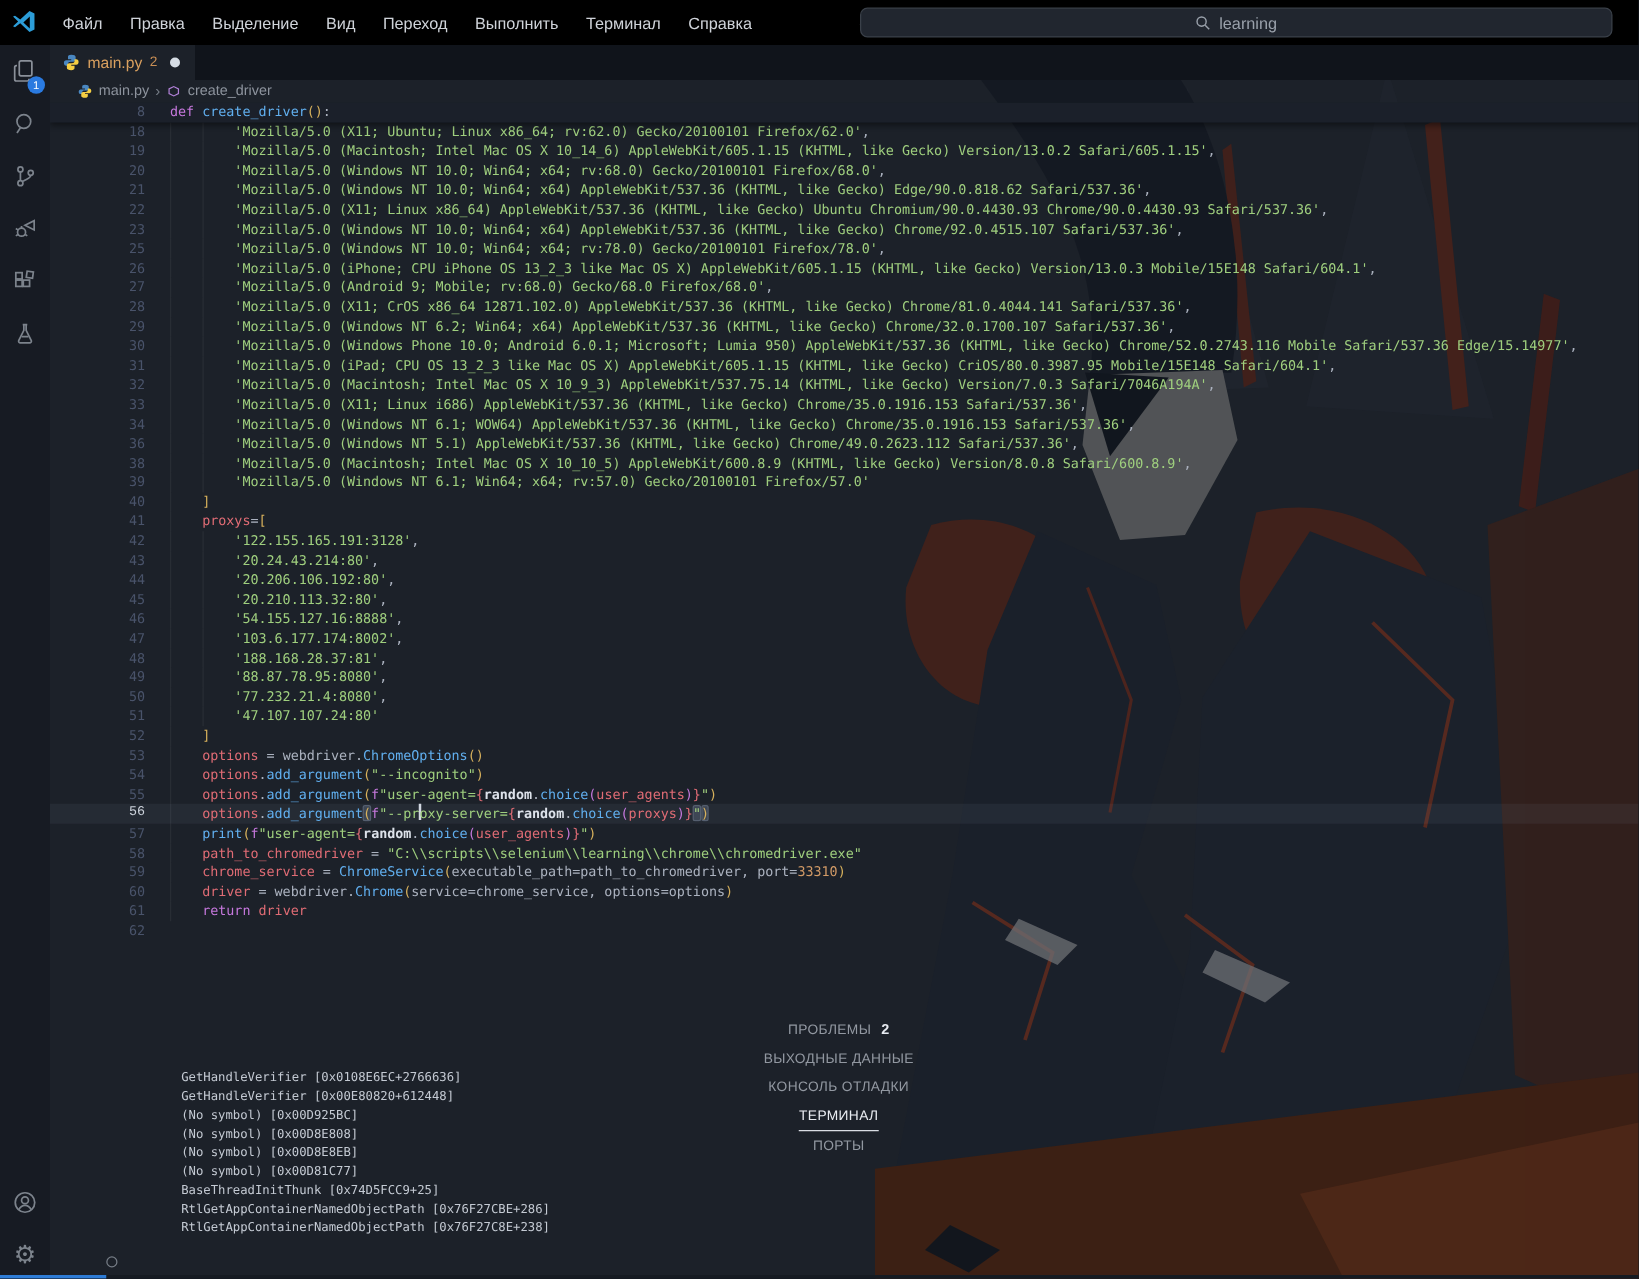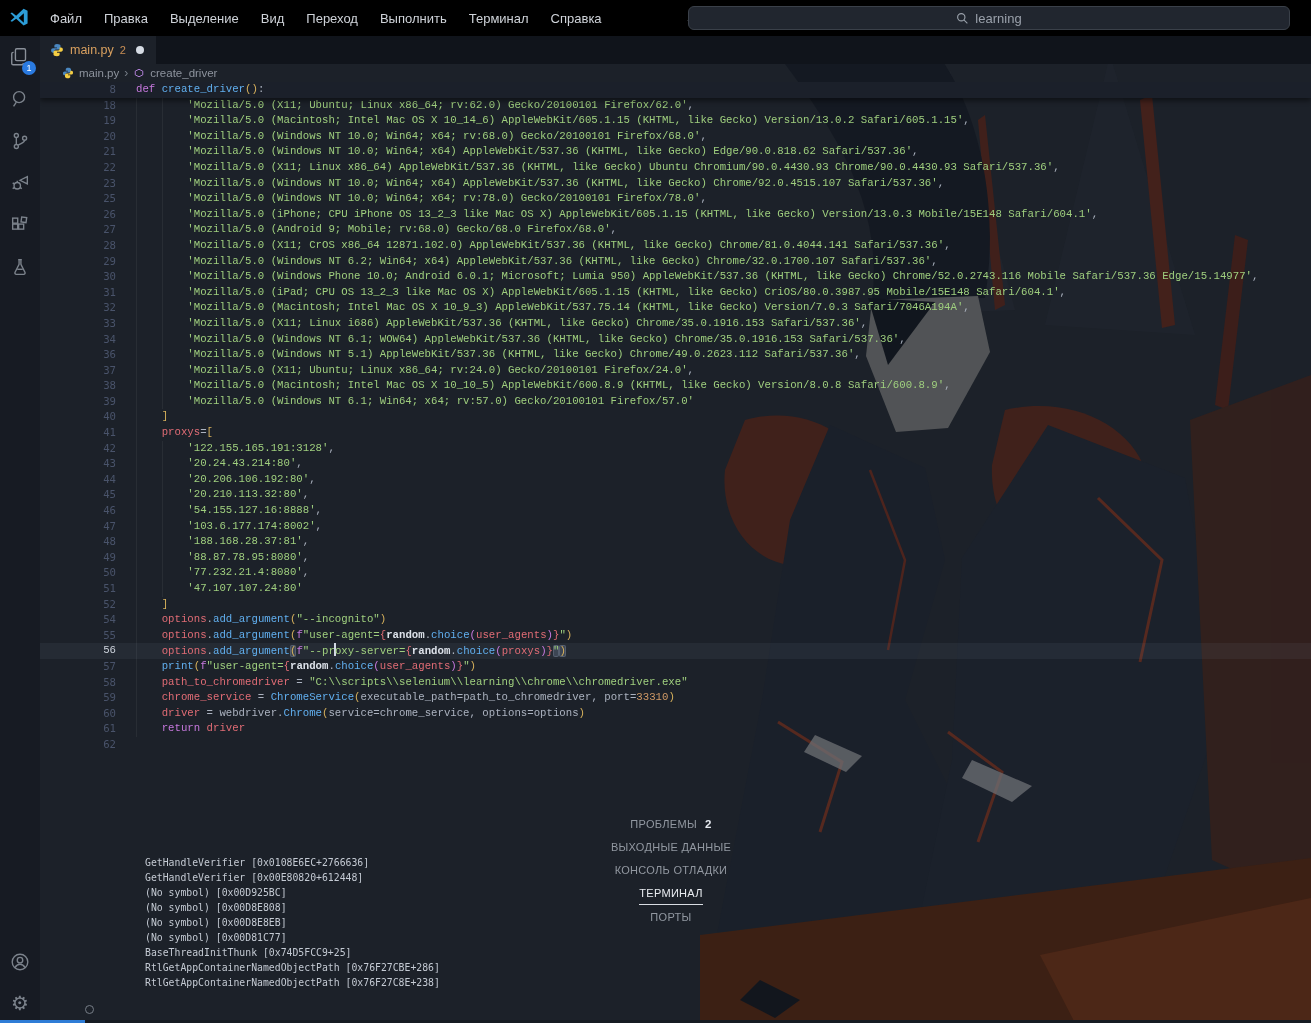--- a/index.html
+++ b/index.html
@@ -36,21 +36,21 @@
   .tabdot{width:8px;height:8px;border-radius:50%;background:#d6dce4;margin-left:4px;}
   .breadcrumb{height:18px;display:flex;align-items:center;gap:5px;padding-left:22px;
     font-size:11.5px;color:#8d939d;background:transparent;}
   .breadcrumb .pyicon{width:12px;height:12px;}
   .bc-sep{color:#767d87;font-size:12px;}
   
   .editor{position:relative;height:730px;overflow:hidden;}
   .cl{display:flex;height:15.6px;line-height:15.6px;font-family:"DejaVu Sans Mono",monospace;
     font-size:10.7px;white-space:pre;}
   .cl .ln{flex:none;width:76px;text-align:right;color:#49536a;}
-  .cl .ct{position:relative;flex:1;padding-left:20px;color:#abb2bf;font-family:Liberation Mono, monospace;}
+  .cl .ct{position:relative;flex:1;padding-left:20px;color:#abb2bf;}
   .cl.act{background:rgba(130,142,165,.09);}
   .cl.act .ln{color:#ccd2db;font-family:Liberation Mono, monospace;}
   .cl.sticky{background:#1b202a;box-shadow:0 3px 5px rgba(0,0,0,.45);position:relative;z-index:3;}
   .g{position:absolute;top:0;bottom:0;width:1px;background:rgba(255,255,255,.055);}
   .kw{color:#c678dd;} .fn{color:#61afef;} .vr{color:#e06c75;} .st{color:#9fcf7e;}
   .pn{color:#abb2bf;} .b1{color:#d7b15c;} .b2{color:#c678dd;} .nm{color:#d19a66;}
   .bd{color:#dde2ea;font-weight:bold;}
   .hlb{background:#3d4654;border-radius:2px;box-shadow:0 0 0 1px rgba(160,170,190,.25) inset;}
   .caret{display:inline-block;width:2px;height:13px;background:#d2d8e2;vertical-align:-2px;margin:0 -1px;}
   
@@ -220,36 +220,36 @@
         <div class="cl"><span class="ln">26</span><span class="ct"><b class="g" style="left: 20px;"></b><b class="g" style="left: calc(4ch + 20px);"></b><span>        </span><span class="st">'Mozilla/5.0 (iPhone; CPU iPhone OS 13_2_3 like Mac OS X) AppleWebKit/605.1.15 (KHTML, like Gecko) Version/13.0.3 Mobile/15E148 Safari/604.1'</span><span class="pn">,</span></span></div>
         <div class="cl"><span class="ln">27</span><span class="ct"><b class="g" style="left: 20px;"></b><b class="g" style="left: calc(4ch + 20px);"></b><span>        </span><span class="st">'Mozilla/5.0 (Android 9; Mobile; rv:68.0) Gecko/68.0 Firefox/68.0'</span><span class="pn">,</span></span></div>
         <div class="cl"><span class="ln">28</span><span class="ct"><b class="g" style="left: 20px;"></b><b class="g" style="left: calc(4ch + 20px);"></b><span>        </span><span class="st">'Mozilla/5.0 (X11; CrOS x86_64 12871.102.0) AppleWebKit/537.36 (KHTML, like Gecko) Chrome/81.0.4044.141 Safari/537.36'</span><span class="pn">,</span></span></div>
         <div class="cl"><span class="ln">29</span><span class="ct"><b class="g" style="left: 20px;"></b><b class="g" style="left: calc(4ch + 20px);"></b><span>        </span><span class="st">'Mozilla/5.0 (Windows NT 6.2; Win64; x64) AppleWebKit/537.36 (KHTML, like Gecko) Chrome/32.0.1700.107 Safari/537.36'</span><span class="pn">,</span></span></div>
         <div class="cl"><span class="ln">30</span><span class="ct"><b class="g" style="left: 20px;"></b><b class="g" style="left: calc(4ch + 20px);"></b><span>        </span><span class="st">'Mozilla/5.0 (Windows Phone 10.0; Android 6.0.1; Microsoft; Lumia 950) AppleWebKit/537.36 (KHTML, like Gecko) Chrome/52.0.2743.116 Mobile Safari/537.36 Edge/15.14977'</span><span class="pn">,</span></span></div>
         <div class="cl"><span class="ln">31</span><span class="ct"><b class="g" style="left: 20px;"></b><b class="g" style="left: calc(4ch + 20px);"></b><span>        </span><span class="st">'Mozilla/5.0 (iPad; CPU OS 13_2_3 like Mac OS X) AppleWebKit/605.1.15 (KHTML, like Gecko) CriOS/80.0.3987.95 Mobile/15E148 Safari/604.1'</span><span class="pn">,</span></span></div>
         <div class="cl"><span class="ln">32</span><span class="ct"><b class="g" style="left: 20px;"></b><b class="g" style="left: calc(4ch + 20px);"></b><span>        </span><span class="st">'Mozilla/5.0 (Macintosh; Intel Mac OS X 10_9_3) AppleWebKit/537.75.14 (KHTML, like Gecko) Version/7.0.3 Safari/7046A194A'</span><span class="pn">,</span></span></div>
         <div class="cl"><span class="ln">33</span><span class="ct"><b class="g" style="left: 20px;"></b><b class="g" style="left: calc(4ch + 20px);"></b><span>        </span><span class="st">'Mozilla/5.0 (X11; Linux i686) AppleWebKit/537.36 (KHTML, like Gecko) Chrome/35.0.1916.153 Safari/537.36'</span><span class="pn">,</span></span></div>
         <div class="cl"><span class="ln">34</span><span class="ct"><b class="g" style="left: 20px;"></b><b class="g" style="left: calc(4ch + 20px);"></b><span>        </span><span class="st">'Mozilla/5.0 (Windows NT 6.1; WOW64) AppleWebKit/537.36 (KHTML, like Gecko) Chrome/35.0.1916.153 Safari/537.36'</span><span class="pn">,</span></span></div>
         <div class="cl"><span class="ln">36</span><span class="ct"><b class="g" style="left: 20px;"></b><b class="g" style="left: calc(4ch + 20px);"></b><span>        </span><span class="st">'Mozilla/5.0 (Windows NT 5.1) AppleWebKit/537.36 (KHTML, like Gecko) Chrome/49.0.2623.112 Safari/537.36'</span><span class="pn">,</span></span></div>
-        <div class="cl"><span class="ln">37</span><span class="ct"><b class="g" style="left: 20px;"></b><b class="g" style="left: calc(4ch + 20px);"></b><span>        </span><span class="st">'Mozilla/5.0 (X11; Ubuntu; Linux x86_64; rv:24.0) Gecko/20100101 Firefox/24.0'</span><span class="pn">,</span></span></div>
         <div class="cl"><span class="ln">38</span><span class="ct"><b class="g" style="left: 20px;"></b><b class="g" style="left: calc(4ch + 20px);"></b><span>        </span><span class="st">'Mozilla/5.0 (Macintosh; Intel Mac OS X 10_10_5) AppleWebKit/600.8.9 (KHTML, like Gecko) Version/8.0.8 Safari/600.8.9'</span><span class="pn">,</span></span></div>
         <div class="cl"><span class="ln">39</span><span class="ct"><b class="g" style="left: 20px;"></b><b class="g" style="left: calc(4ch + 20px);"></b><span>        </span><span class="st">'Mozilla/5.0 (Windows NT 6.1; Win64; x64; rv:57.0) Gecko/20100101 Firefox/57.0'</span></span></div>
         <div class="cl"><span class="ln">40</span><span class="ct"><b class="g" style="left: 20px;"></b><span>    </span><span class="b1">]</span></span></div>
         <div class="cl"><span class="ln">41</span><span class="ct"><b class="g" style="left: 20px;"></b><span>    </span><span class="vr">proxys</span><span class="pn">=</span><span class="b1">[</span></span></div>
         <div class="cl"><span class="ln">42</span><span class="ct"><b class="g" style="left: 20px;"></b><b class="g" style="left: calc(4ch + 20px);"></b><span>        </span><span class="st">'122.155.165.191:3128'</span><span class="pn">,</span></span></div>
         <div class="cl"><span class="ln">43</span><span class="ct"><b class="g" style="left: 20px;"></b><b class="g" style="left: calc(4ch + 20px);"></b><span>        </span><span class="st">'20.24.43.214:80'</span><span class="pn">,</span></span></div>
         <div class="cl"><span class="ln">44</span><span class="ct"><b class="g" style="left: 20px;"></b><b class="g" style="left: calc(4ch + 20px);"></b><span>        </span><span class="st">'20.206.106.192:80'</span><span class="pn">,</span></span></div>
         <div class="cl"><span class="ln">45</span><span class="ct"><b class="g" style="left: 20px;"></b><b class="g" style="left: calc(4ch + 20px);"></b><span>        </span><span class="st">'20.210.113.32:80'</span><span class="pn">,</span></span></div>
         <div class="cl"><span class="ln">46</span><span class="ct"><b class="g" style="left: 20px;"></b><b class="g" style="left: calc(4ch + 20px);"></b><span>        </span><span class="st">'54.155.127.16:8888'</span><span class="pn">,</span></span></div>
         <div class="cl"><span class="ln">47</span><span class="ct"><b class="g" style="left: 20px;"></b><b class="g" style="left: calc(4ch + 20px);"></b><span>        </span><span class="st">'103.6.177.174:8002'</span><span class="pn">,</span></span></div>
         <div class="cl"><span class="ln">48</span><span class="ct"><b class="g" style="left: 20px;"></b><b class="g" style="left: calc(4ch + 20px);"></b><span>        </span><span class="st">'188.168.28.37:81'</span><span class="pn">,</span></span></div>
         <div class="cl"><span class="ln">49</span><span class="ct"><b class="g" style="left: 20px;"></b><b class="g" style="left: calc(4ch + 20px);"></b><span>        </span><span class="st">'88.87.78.95:8080'</span><span class="pn">,</span></span></div>
         <div class="cl"><span class="ln">50</span><span class="ct"><b class="g" style="left: 20px;"></b><b class="g" style="left: calc(4ch + 20px);"></b><span>        </span><span class="st">'77.232.21.4:8080'</span><span class="pn">,</span></span></div>
         <div class="cl"><span class="ln">51</span><span class="ct"><b class="g" style="left: 20px;"></b><b class="g" style="left: calc(4ch + 20px);"></b><span>        </span><span class="st">'47.107.107.24:80'</span></span></div>
         <div class="cl"><span class="ln">52</span><span class="ct"><b class="g" style="left: 20px;"></b><span>    </span><span class="b1">]</span></span></div>
+        <div class="cl"><span class="ln">53</span><span class="ct"><b class="g" style="left: 20px;"></b><span>    </span><span class="vr">options</span><span class="pn"> = webdriver.</span><span class="fn">ChromeOptions</span><span class="b1">()</span></span></div>
         <div class="cl"><span class="ln">54</span><span class="ct"><b class="g" style="left: 20px;"></b><span>    </span><span class="vr">options</span><span class="pn">.</span><span class="fn">add_argument</span><span class="b1">(</span><span class="st">"--incognito"</span><span class="b1">)</span></span></div>
         <div class="cl"><span class="ln">55</span><span class="ct"><b class="g" style="left: 20px;"></b><span>    </span><span class="vr">options</span><span class="pn">.</span><span class="fn">add_argument</span><span class="b1">(</span><span class="kw">f</span><span class="st">"user-agent=</span><span class="vr">{</span><span class="bd">random</span><span class="pn">.</span><span class="fn">choice</span><span class="b2">(</span><span class="vr">user_agents</span><span class="b2">)</span><span class="vr">}</span><span class="st">"</span><span class="b1">)</span></span></div>
         <div class="cl act"><span class="ln">56</span><span class="ct"><b class="g" style="left: 20px;"></b><span>    </span><span class="vr">options</span><span class="pn">.</span><span class="fn">add_argument</span><span class="b1 hlb">(</span><span class="kw">f</span><span class="st">"--pr</span><b class="caret"></b><span class="st">oxy-server=</span><span class="vr">{</span><span class="bd">random</span><span class="pn">.</span><span class="fn">choice</span><span class="b2">(</span><span class="vr">proxys</span><span class="b2">)</span><span class="vr">}</span><span class="st hlb">"</span><span class="b1 hlb">)</span></span></div>
         <div class="cl"><span class="ln">57</span><span class="ct"><b class="g" style="left: 20px;"></b><span>    </span><span class="fn">print</span><span class="b1">(</span><span class="kw">f</span><span class="st">"user-agent=</span><span class="vr">{</span><span class="bd">random</span><span class="pn">.</span><span class="fn">choice</span><span class="b2">(</span><span class="vr">user_agents</span><span class="b2">)</span><span class="vr">}</span><span class="st">"</span><span class="b1">)</span></span></div>
         <div class="cl"><span class="ln">58</span><span class="ct"><b class="g" style="left: 20px;"></b><span>    </span><span class="vr">path_to_chromedriver</span><span class="pn"> = </span><span class="st">"C:\\scripts\\selenium\\learning\\chrome\\chromedriver.exe"</span></span></div>
         <div class="cl"><span class="ln">59</span><span class="ct"><b class="g" style="left: 20px;"></b><span>    </span><span class="vr">chrome_service</span><span class="pn"> = </span><span class="fn">ChromeService</span><span class="b1">(</span><span class="pn">executable_path=path_to_chromedriver, port=</span><span class="nm">33310</span><span class="b1">)</span></span></div>
         <div class="cl"><span class="ln">60</span><span class="ct"><b class="g" style="left: 20px;"></b><span>    </span><span class="vr">driver</span><span class="pn"> = webdriver.</span><span class="fn">Chrome</span><span class="b1">(</span><span class="pn">service=chrome_service, options=options</span><span class="b1">)</span></span></div>
         <div class="cl"><span class="ln">61</span><span class="ct"><b class="g" style="left: 20px;"></b><span>    </span><span class="kw">return </span><span class="vr">driver</span></span></div>
         <div class="cl"><span class="ln">62</span><span class="ct"><span></span></span></div>
       </div>

